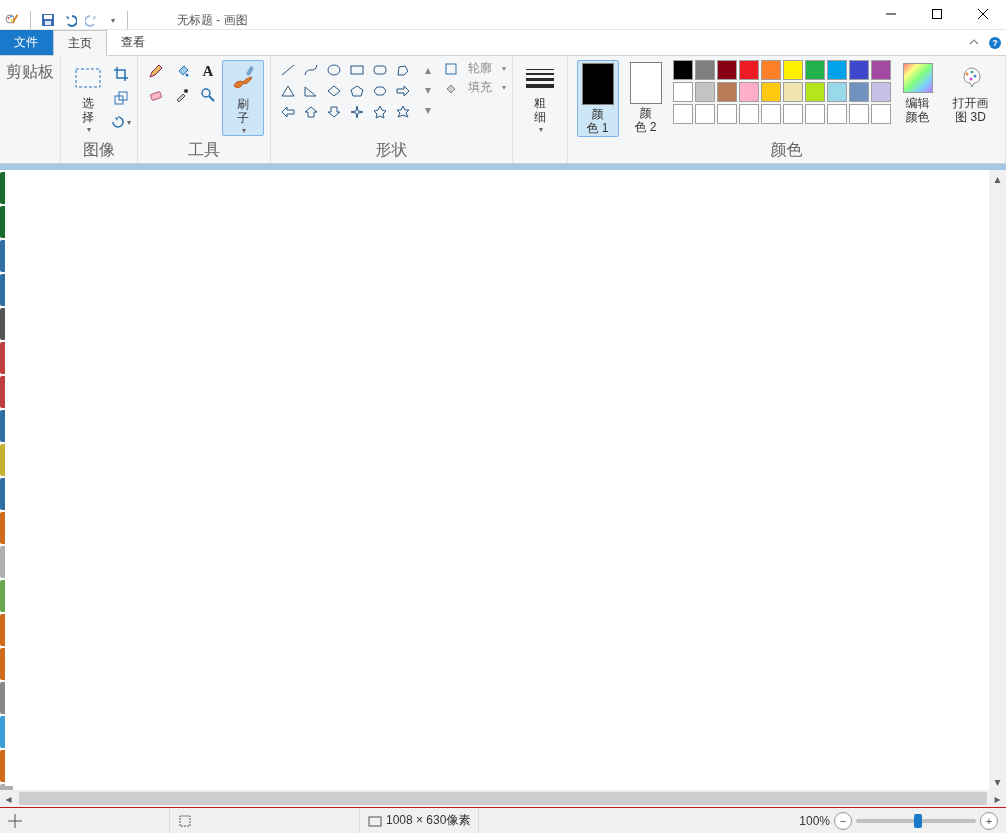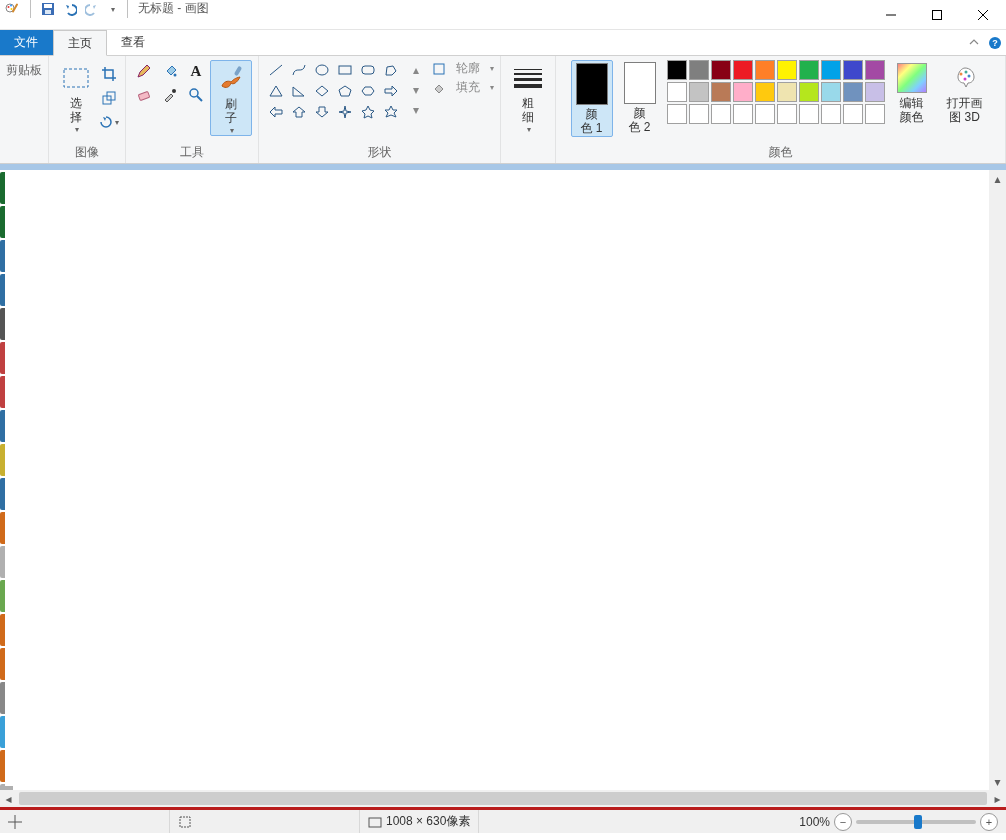--- a/index.html
+++ b/index.html
@@ -1,37 +1,37 @@
 <!DOCTYPE html>
 <html><head>
 <meta charset="utf-8">
 <style>
   * { box-sizing: border-box; margin: 0; padding: 0; }
   html,body { width:1006px; height:840px; font-family:"Microsoft YaHei","Segoe UI",sans-serif; font-size:12px; overflow:hidden; background:#fff; }
   
-  .titlebar { height:30px; display:flex; align-items:flex-start; background:#fff; border-bottom:1px solid #e5e5e5; }
+  .titlebar { height:30px; display:flex; align-items:flex-end; background:#fff; border-bottom:1px solid #e5e5e5;gap:39px; }
   .qat { display:flex; align-items:center; gap:4px; padding-left:4px; }
   .qat .ic { width:18px; height:18px; display:flex; align-items:center; justify-content:center; }
   .titlebar .sep { width:1px; height:18px; background:#c0c0c0; margin:0 4px; }
   .title { margin-left:6px; color:#555; font-size:12px; }
   .wcontrols { margin-left:auto; display:flex; }
   .wbtn { width:46px; height:30px; display:flex; align-items:center; justify-content:center; color:#333; }
   
   .tabbar { height:26px; display:flex; align-items:stretch; background:#fff; border-bottom:1px solid #d0d0d0; }
   .tab { padding:0 14px; display:flex; align-items:center; font-size:12px; color:#333; border-right:1px solid transparent; }
   .tab.file { background:#1979ca; color:#ffffff; }
   .tab.active { background:#f5f6f7; border:1px solid #c9c9c9; border-bottom:1px solid #f5f6f7; margin-bottom:-1px; }
   .tabspacer { flex:1; }
   .help { width:22px; display:flex; align-items:center; justify-content:center; }
   .collapse-arrow { width:20px; display:flex; align-items:center; justify-content:center; color:#888; }
   
   .ribbon { height:108px; background:#f5f6f7; display:flex; border-bottom:1px solid #d0d0d0; }
   .group { display:flex; flex-direction:column; align-items:center; border-right:1px solid #e2e3e4; padding:4px 6px 2px; }
   .group .gbody { flex:1; display:flex; align-items:flex-start; gap:2px; }
-  .group .glabel { font-size:12px; color:#666; margin-top:2px; }
+  .group .glabel { font-size:16px; color:#666; margin-top:2px; }
   .bigbtn { width:42px; display:flex; flex-direction:column; align-items:center; justify-content:flex-start; padding-top:2px; font-size:12px; color:#333; text-align:center; line-height:1.2; }
   .bigbtn .ic { width:32px; height:32px; display:flex; align-items:center; justify-content:center; margin-bottom:2px; }
   .mini-col { display:flex; flex-direction:column; gap:4px; padding-top:4px; }
   .mini { width:20px; height:20px; display:flex; align-items:center; justify-content:center; }
   .toolgrid { display:grid; grid-template-columns:repeat(3,24px); grid-auto-rows:22px; gap:2px; align-content:start; }
   .toolbtn { width:24px; height:22px; display:flex; align-items:center; justify-content:center; border:1px solid transparent; }
   .toolbtn.sel, .bigbtn.sel { background:#cde6f7; border:1px solid #7eb4ea; }
   .bigbtn.sel { border-radius:2px; }
   .shape-gallery { display:grid; grid-template-columns:repeat(6,22px); grid-auto-rows:20px; gap:1px; border:0; }
   .shape-gallery .sh { width:22px; height:20px; display:flex; align-items:center; justify-content:center; color:#2a5885; }
@@ -53,21 +53,21 @@
   .canvas-wrap { position:relative; height:620px; background:#fff; overflow:hidden; }
   .canvas { position:absolute; left:5px; top:2px; width:970px; height:614px; background:#fff; }
   .leftstrip { position:absolute; left:0; top:0; width:13px; height:100%; overflow:hidden; }
   .leftstrip div { height:32px; margin:2px 0; border-radius:2px; }
   .vscroll { position:absolute; right:0; top:0; width:17px; height:100%; background:#f0f0f0; display:flex; flex-direction:column; align-items:center; }
   .vscroll .arrow { height:17px; width:17px; display:flex; align-items:center; justify-content:center; color:#606060; }
   .hscroll { height:17px; background:#f0f0f0; display:flex; align-items:center; }
   .hscroll .arrow { width:17px; height:17px; display:flex; align-items:center; justify-content:center; color:#606060; }
   .hscroll .thumb { height:13px; margin:2px; flex:1; background:#cdcdcd; border-radius:2px; }
   
-  .status { height:26px; border-top:3px solid #b91c1c; background:#f0f0f0; display:flex; align-items:center; font-size:12px; color:#333; }
+  .status { height:26px; border-top:1px solid #b91c1c; background:#f0f0f0; display:flex; align-items:center; font-size:12px; color:#333; }
   .status .cell { display:flex; align-items:center; gap:4px; padding:0 8px; border-right:1px solid #d8d8d8; height:100%; }
   .status .spacer { flex:1; }
   .zoom { display:flex; align-items:center; gap:4px; padding:0 8px; }
   .zoom .track { width:120px; height:4px; background:#c0c0c0; position:relative; border-radius:2px; }
   .zoom .thumb { position:absolute; top:-5px; left:58px; width:8px; height:14px; background:#1979ca; border-radius:2px; }
   .zbtn { width:18px; height:18px; border:1px solid #999; border-radius:50%; display:flex; align-items:center; justify-content:center; font-size:11px; color:#555; background:#fff; }
   .drop::after { content:"▾"; font-size:8px; color:#666; margin-left:2px; }
   svg { display:block; }
 </style>
 </head>

